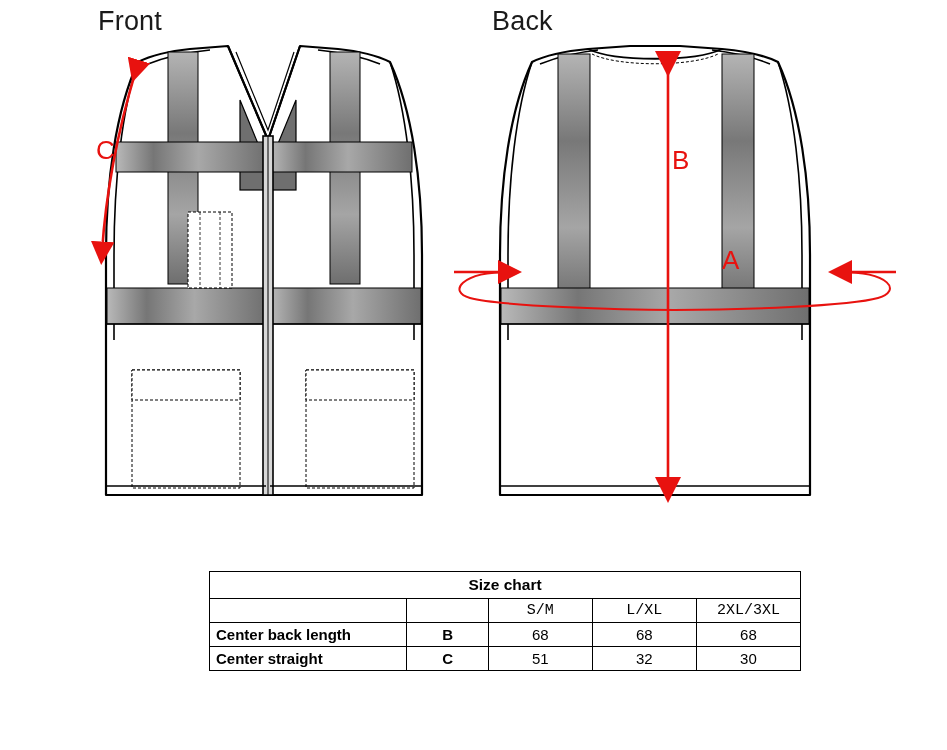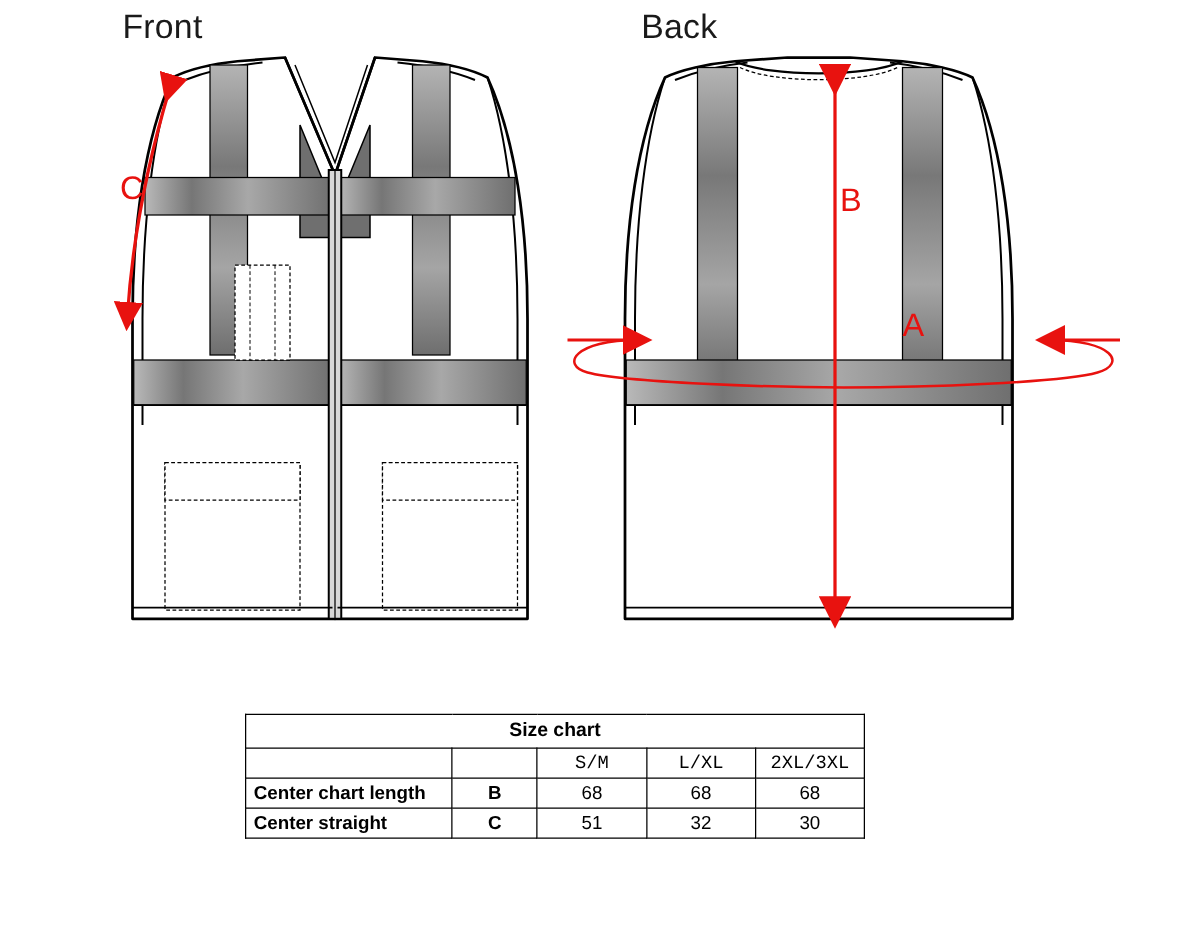--- a/index.html
+++ b/index.html
@@ -24,21 +24,21 @@
   }
   .view-title {
     position: absolute;
     font-size: 27px;
     font-family: "Liberation Sans", sans-serif;
     color: #1a1a1a;
     letter-spacing: 0.2px;
     white-space: nowrap;
   }
   #front-title { left: 98px; top: 6px; }
-  #back-title  { left: 513px; top: 6px; }
+  #back-title  { left: 492px; top: 6px; }
 
   svg.garment {
     position: absolute;
     overflow: visible;
   }
   #front-svg { left: 60px; top: 40px; }
   #back-svg  { left: 440px; top: 40px; }
 
   .dim-letter {
     position: absolute;
@@ -48,23 +48,23 @@
     color: #e8120f;
     white-space: nowrap;
   }
   #letter-c { left: 96px; top: 135px; }
   #letter-b { left: 672px; top: 145px; }
   #letter-a { left: 722px; top: 245px; }
 
   
   #size-chart {
     position: absolute;
-    left: 196px;
+    left: 209px;
     top: 571px;
-    width: 496px;
+    width: 592px;
     border-collapse: collapse;
     font-family: "Liberation Sans", sans-serif;
     font-size: 15px;
   }
   #size-chart td, #size-chart th {
     border: 1px solid #000000;
     padding: 3px 6px;
     height: 22px;
     box-sizing: border-box;
   }
@@ -275,21 +275,21 @@
         <td class="title-cell" colspan="5">Size chart</td>
       </tr>
       <tr>
         <td class="rowlabel blank"></td>
         <td class="letter blank"></td>
         <td class="sizehdr">S/M</td>
         <td class="sizehdr">L/XL</td>
         <td class="sizehdr">2XL/3XL</td>
       </tr>
       <tr>
-        <td class="rowlabel">Center chart length</td>
+        <td class="rowlabel">Center back length</td>
         <td class="letter">B</td>
         <td class="val">68</td>
         <td class="val">68</td>
         <td class="val">68</td>
       </tr>
       <tr>
         <td class="rowlabel">Center straight</td>
         <td class="letter">C</td>
         <td class="val">51</td>
         <td class="val">32</td>

